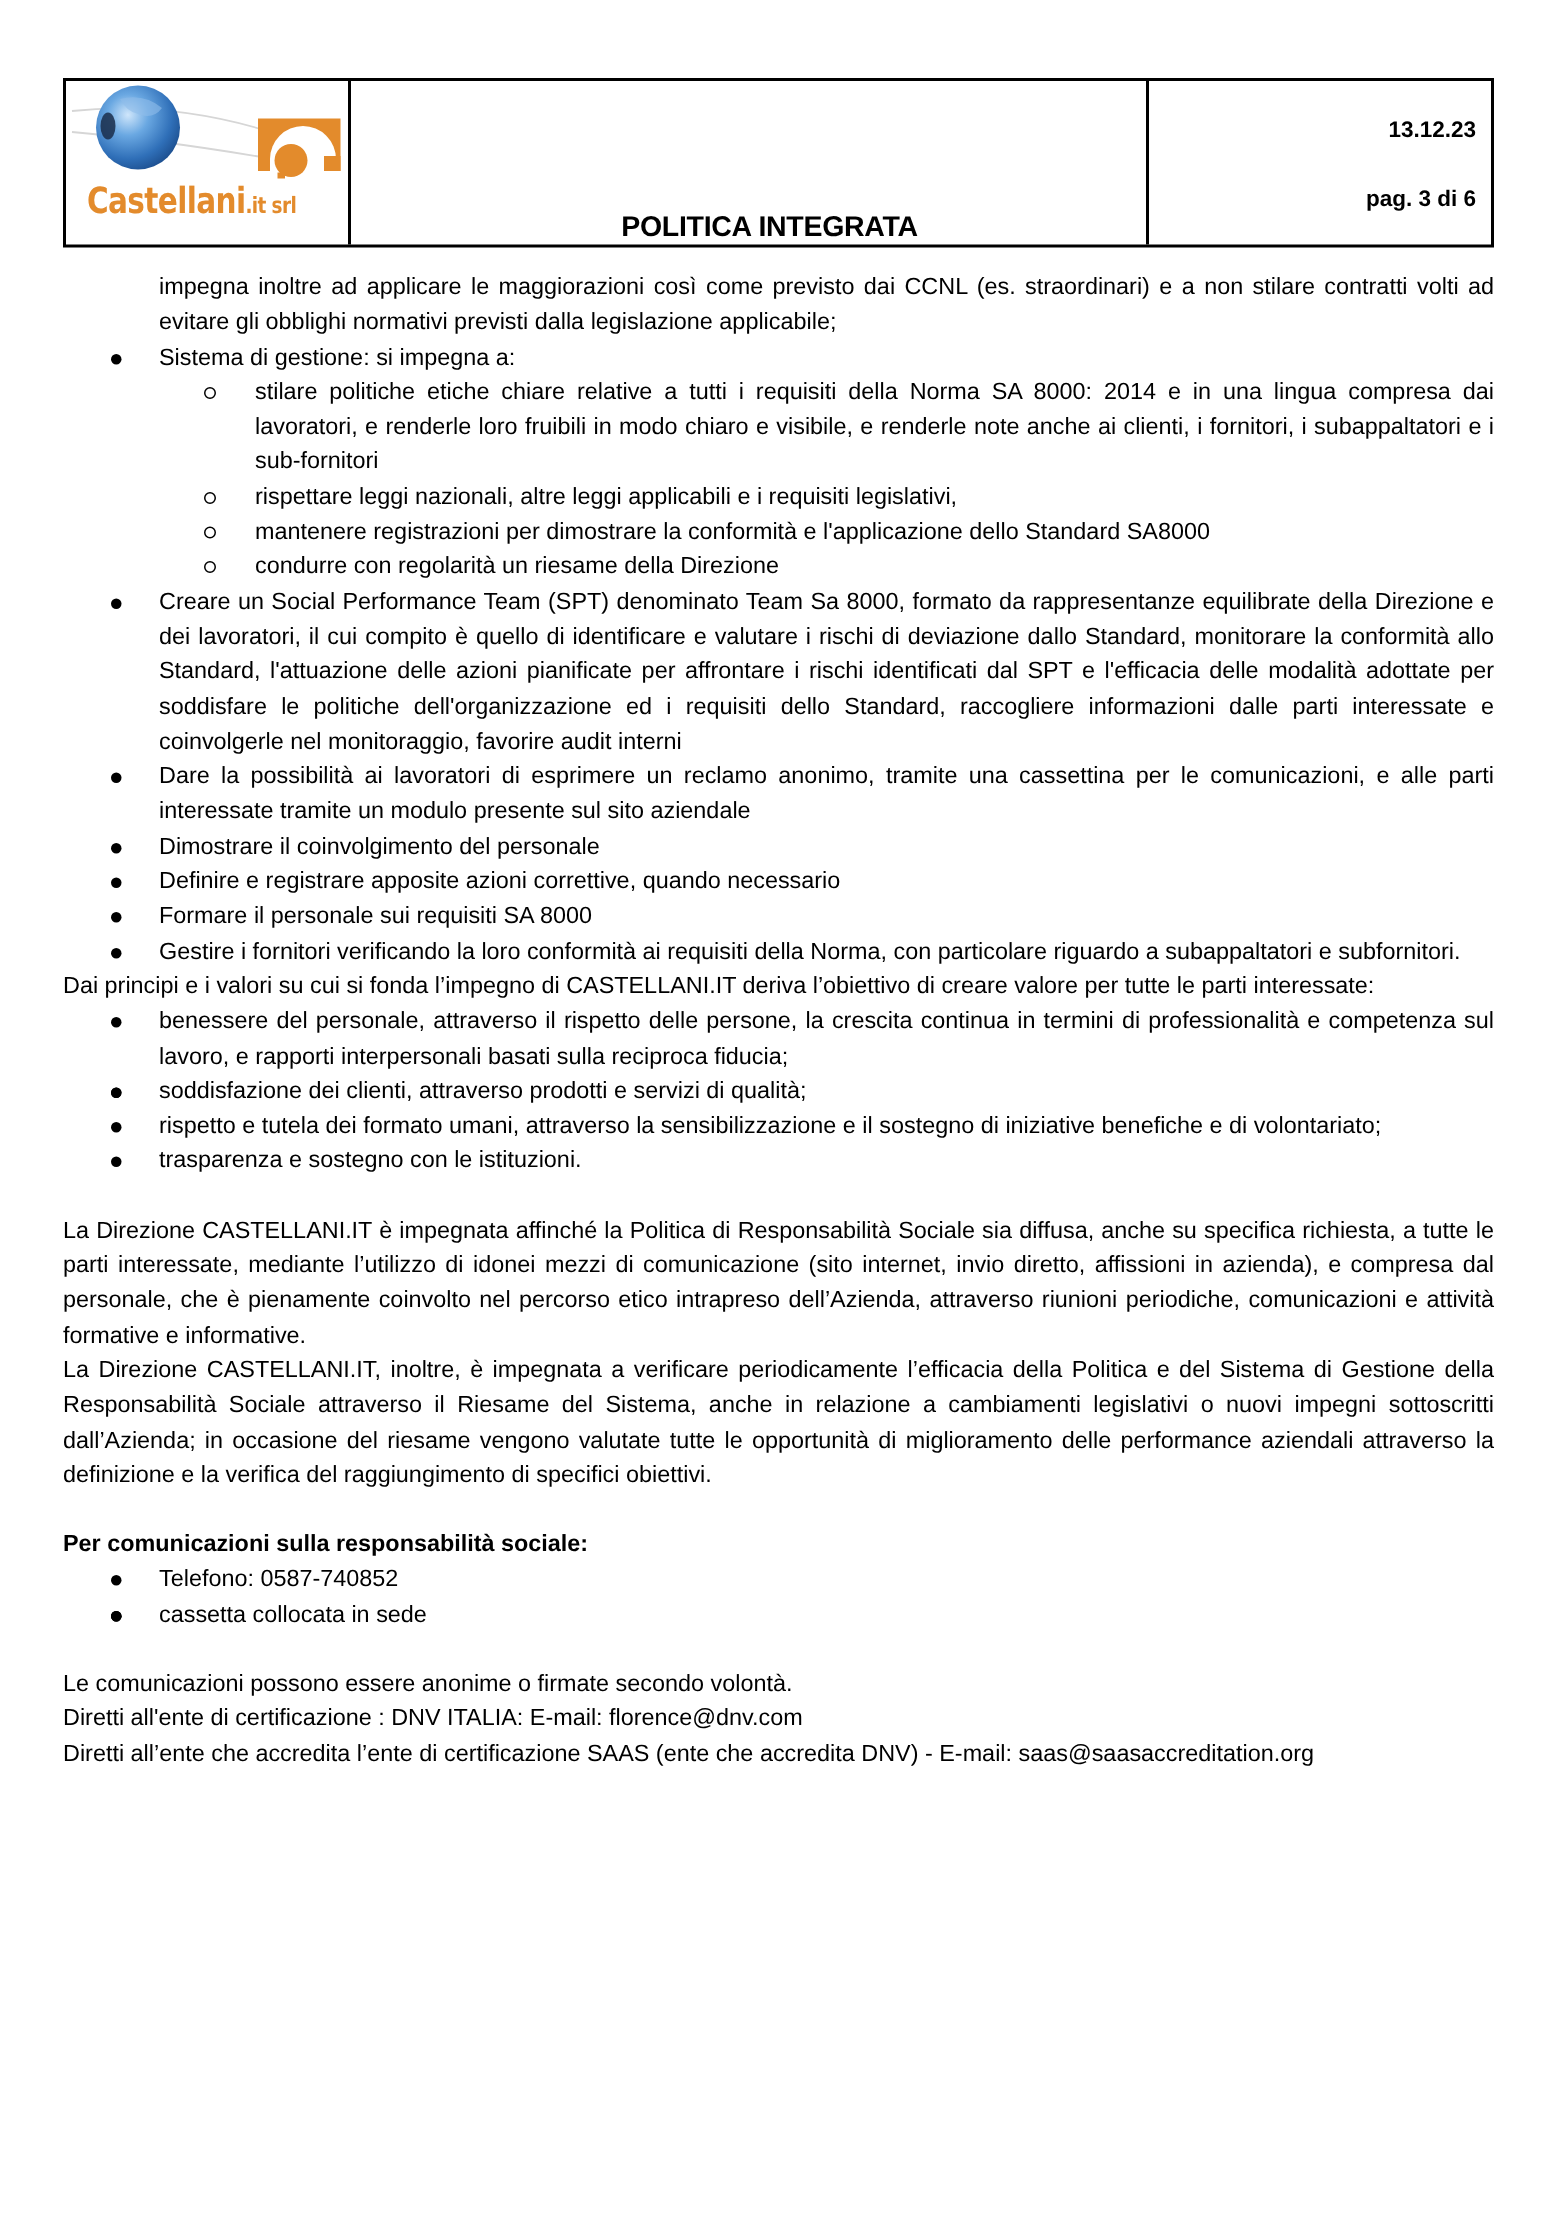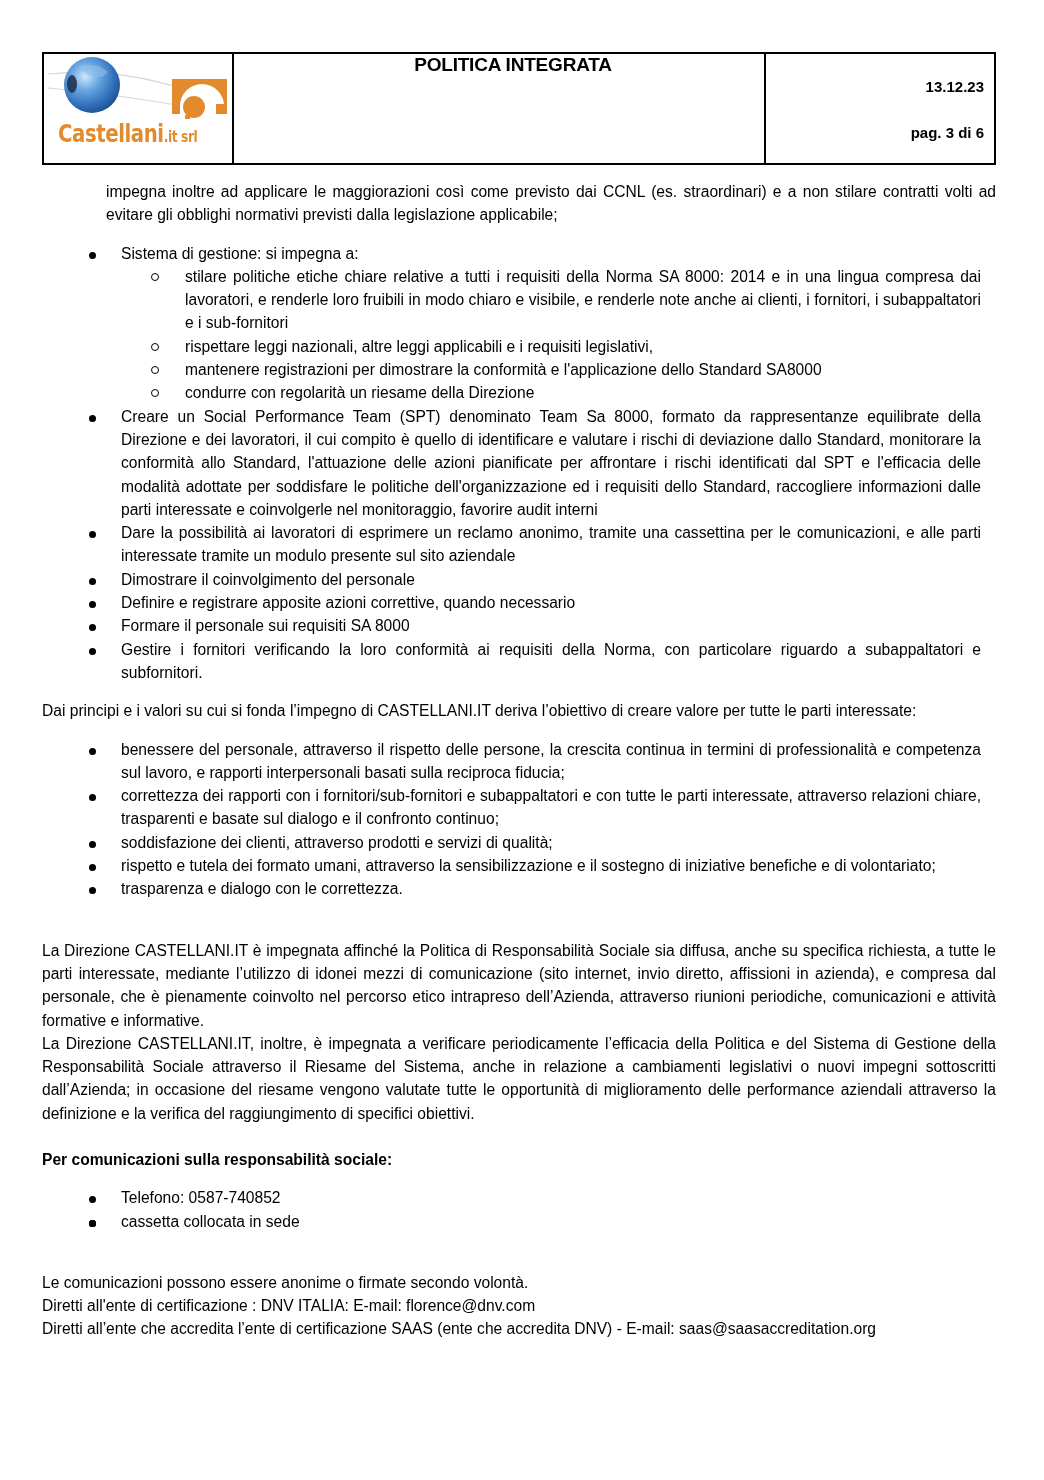--- a/index.html
+++ b/index.html
@@ -32,21 +32,21 @@
       padding-left: 28px;
     }
     .hcell.logo {
       width: 190px;
       border-right: 2px solid #000;
     }
     .hcell.title {
       width: 532px;
       border-right: 2px solid #000;
       display: flex;
-      align-items: flex-start;
+      align-items: flex-end;
       justify-content: center;
     }
     .hcell.meta {
       flex: 1;
     }
     .doc-title {
       font-weight: bold;
       font-size: 19px;
       letter-spacing: -0.2px;
     }
@@ -98,21 +98,21 @@
     .content p {
       margin: 0;
       text-align: justify;
     }
     .content .cont-para {
       padding-left: 64px;
       text-align: justify;
     }
     ul.l1 {
       list-style: none;
-      margin: 15px;
+      margin: 0;
       padding: 0;
     }
     ul.l1 > li {
       position: relative;
       padding-left: 64px;
       text-align: justify;
     }
     ul.l1 > li > .bullet {
       position: absolute;
       left: 30px;
@@ -253,33 +253,32 @@
 
   <p>Dai principi e i valori su cui si fonda l’impegno di CASTELLANI.IT deriva l’obiettivo di creare valore per tutte le parti interessate:</p>
 
   <ul class="l1">
     <li>
       <span class="bullet"><span class="dot"></span></span>
       <span>benessere del personale, attraverso il rispetto delle persone, la crescita continua in termini di professionalità e competenza sul lavoro, e rapporti interpersonali basati sulla reciproca fiducia;</span>
     </li>
     <li>
       <span class="bullet"><span class="dot"></span></span>
-      <span>correttezza dei rapporti con i fornitori/sub-fornitori e subappaltatori e con tutte le parti interessate, attraverso relazioni chiare, trasparenti e basate sul dialogo e il confronto continuo;</span>
     </li>
     <li>
       <span class="bullet"><span class="dot"></span></span>
       <span>soddisfazione dei clienti, attraverso prodotti e servizi di qualità;</span>
     </li>
     <li>
       <span class="bullet"><span class="dot"></span></span>
       <span>rispetto e tutela dei formato umani, attraverso la sensibilizzazione e il sostegno di iniziative benefiche e di volontariato;</span>
     </li>
     <li>
       <span class="bullet"><span class="dot"></span></span>
-      <span>trasparenza e dialogo con le correttezza.</span>
+      <span>trasparenza e sostegno con le istituzioni.</span>
     </li>
   </ul>
 
   <div class="spacer"></div>
 
   <p>La Direzione CASTELLANI.IT è impegnata affinché la Politica di Responsabilità Sociale sia diffusa, anche su specifica richiesta, a tutte le parti interessate, mediante l’utilizzo di idonei mezzi di comunicazione (sito internet, invio diretto, affissioni in azienda), e compresa dal personale, che è pienamente coinvolto nel percorso etico intrapreso dell’Azienda, attraverso riunioni periodiche, comunicazioni e attività formative e informative.</p>
   <p>La Direzione CASTELLANI.IT, inoltre, è impegnata a verificare periodicamente l’efficacia della Politica e del Sistema di Gestione della Responsabilità Sociale attraverso il Riesame del Sistema, anche in relazione a cambiamenti legislativi o nuovi impegni sottoscritti dall’Azienda; in occasione del riesame vengono valutate tutte le opportunità di miglioramento delle performance aziendali attraverso la definizione e la verifica del raggiungimento di specifici obiettivi.</p>
 
   <div class="spacer"></div>
 

